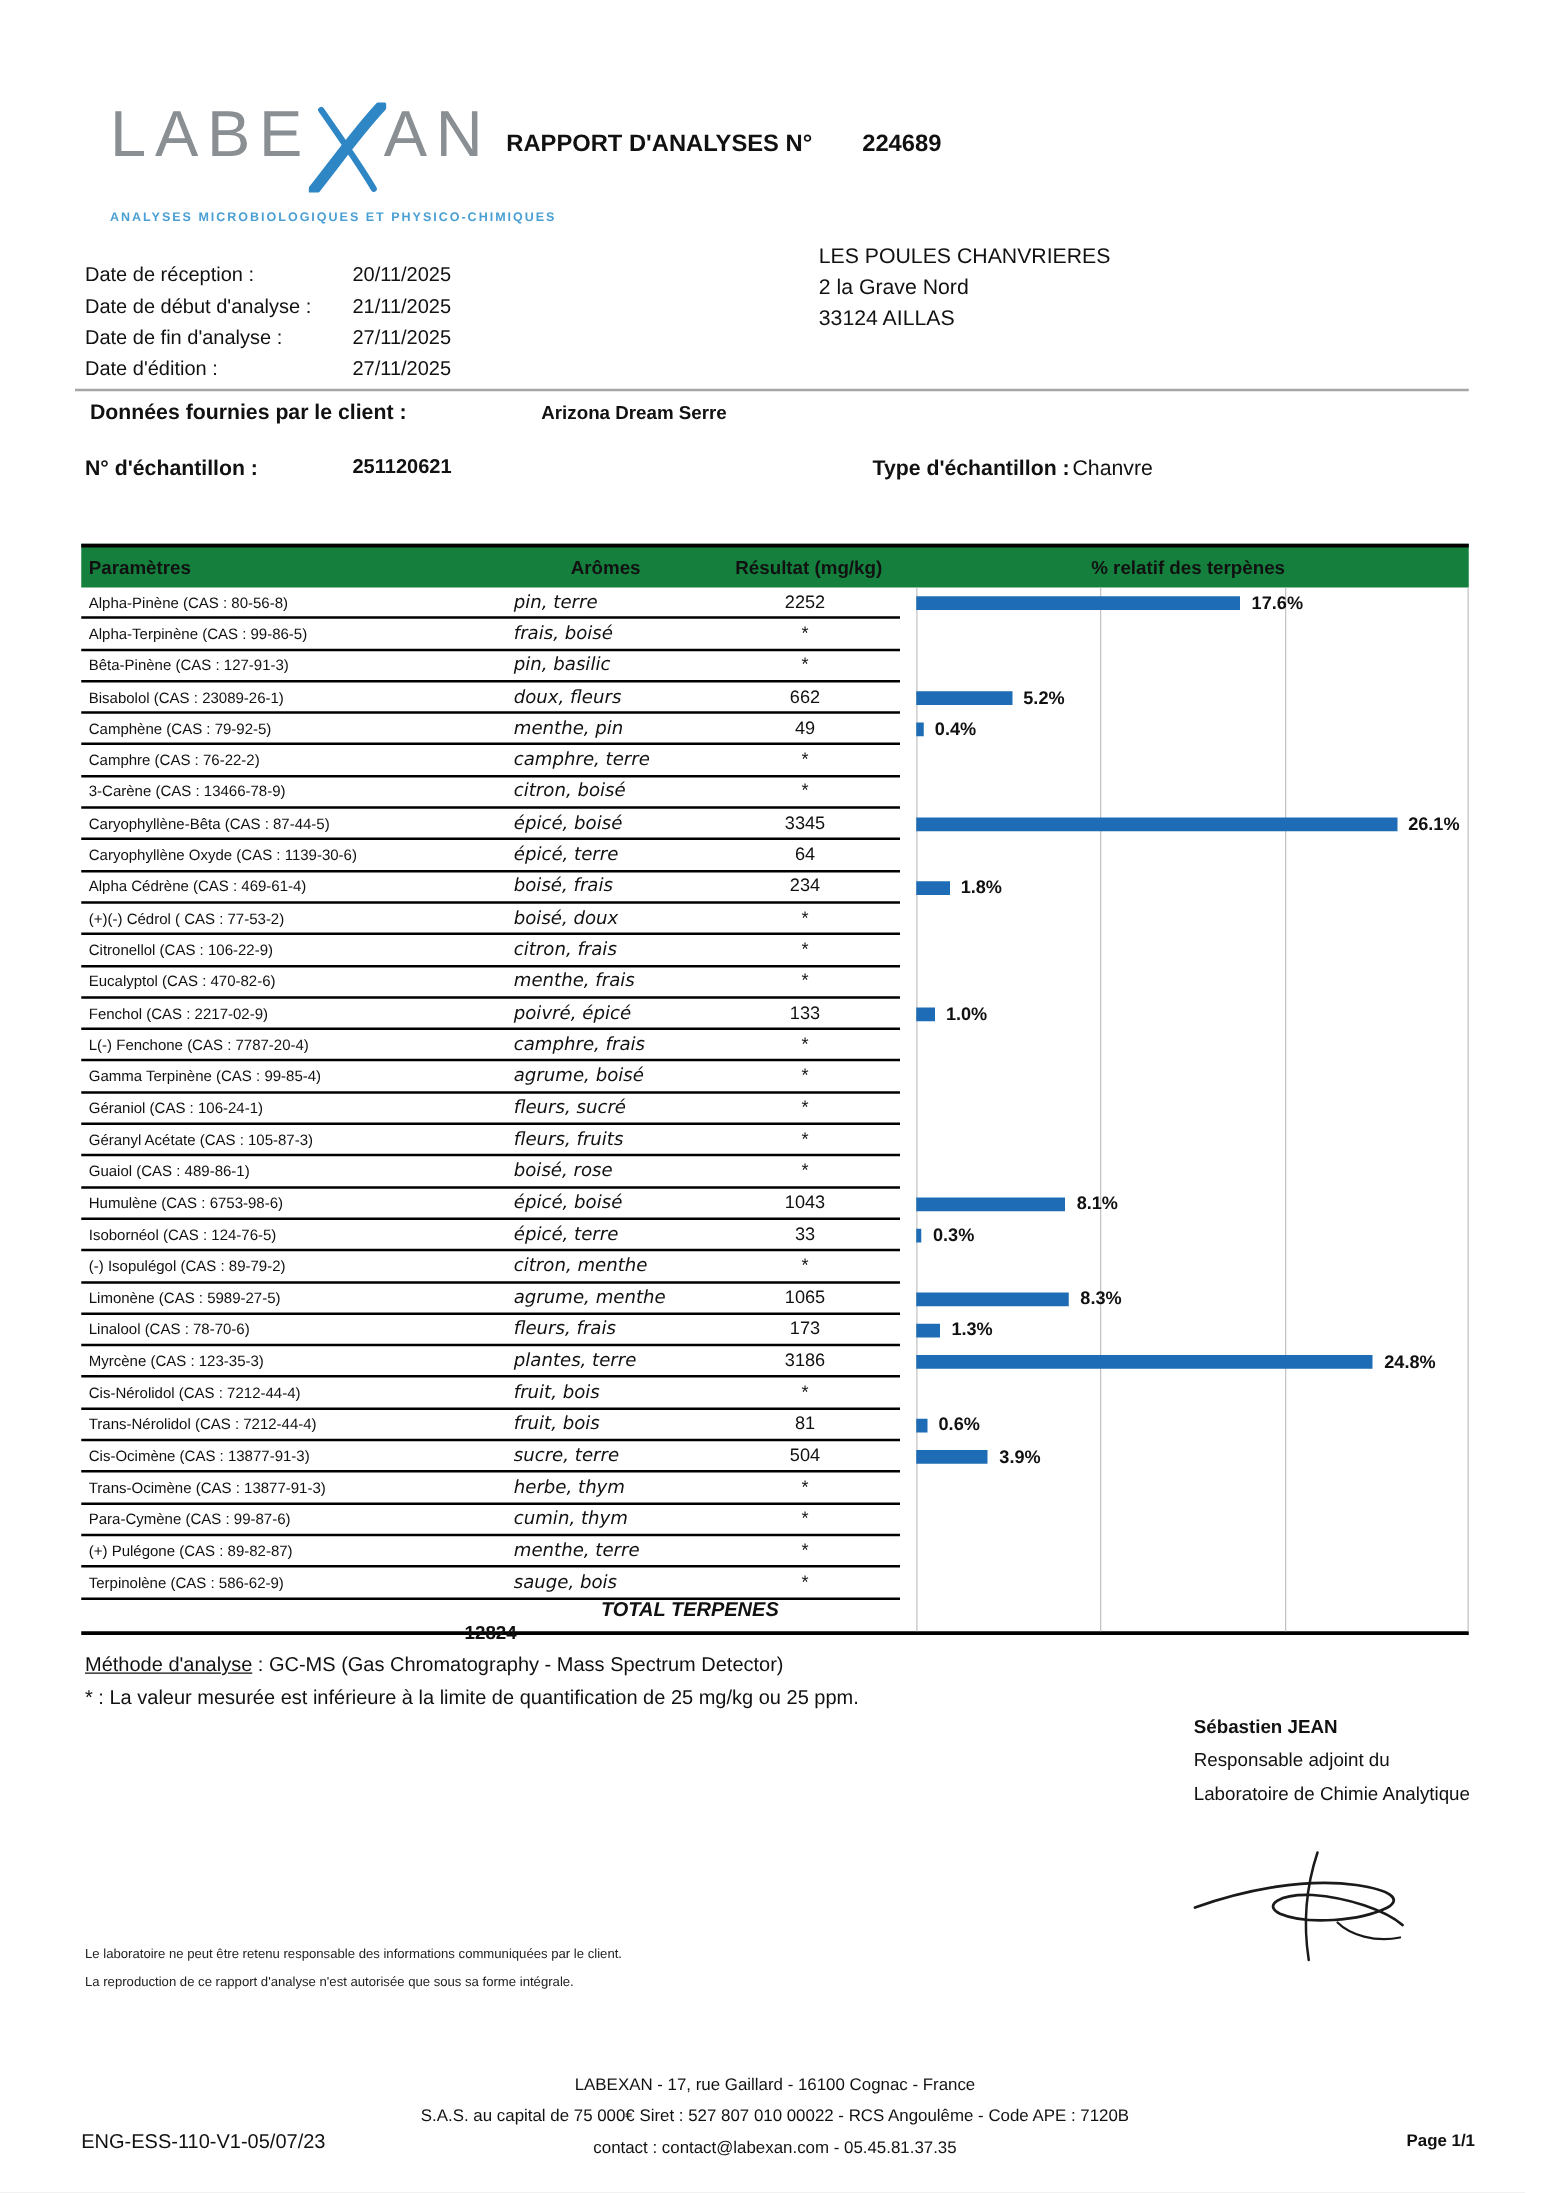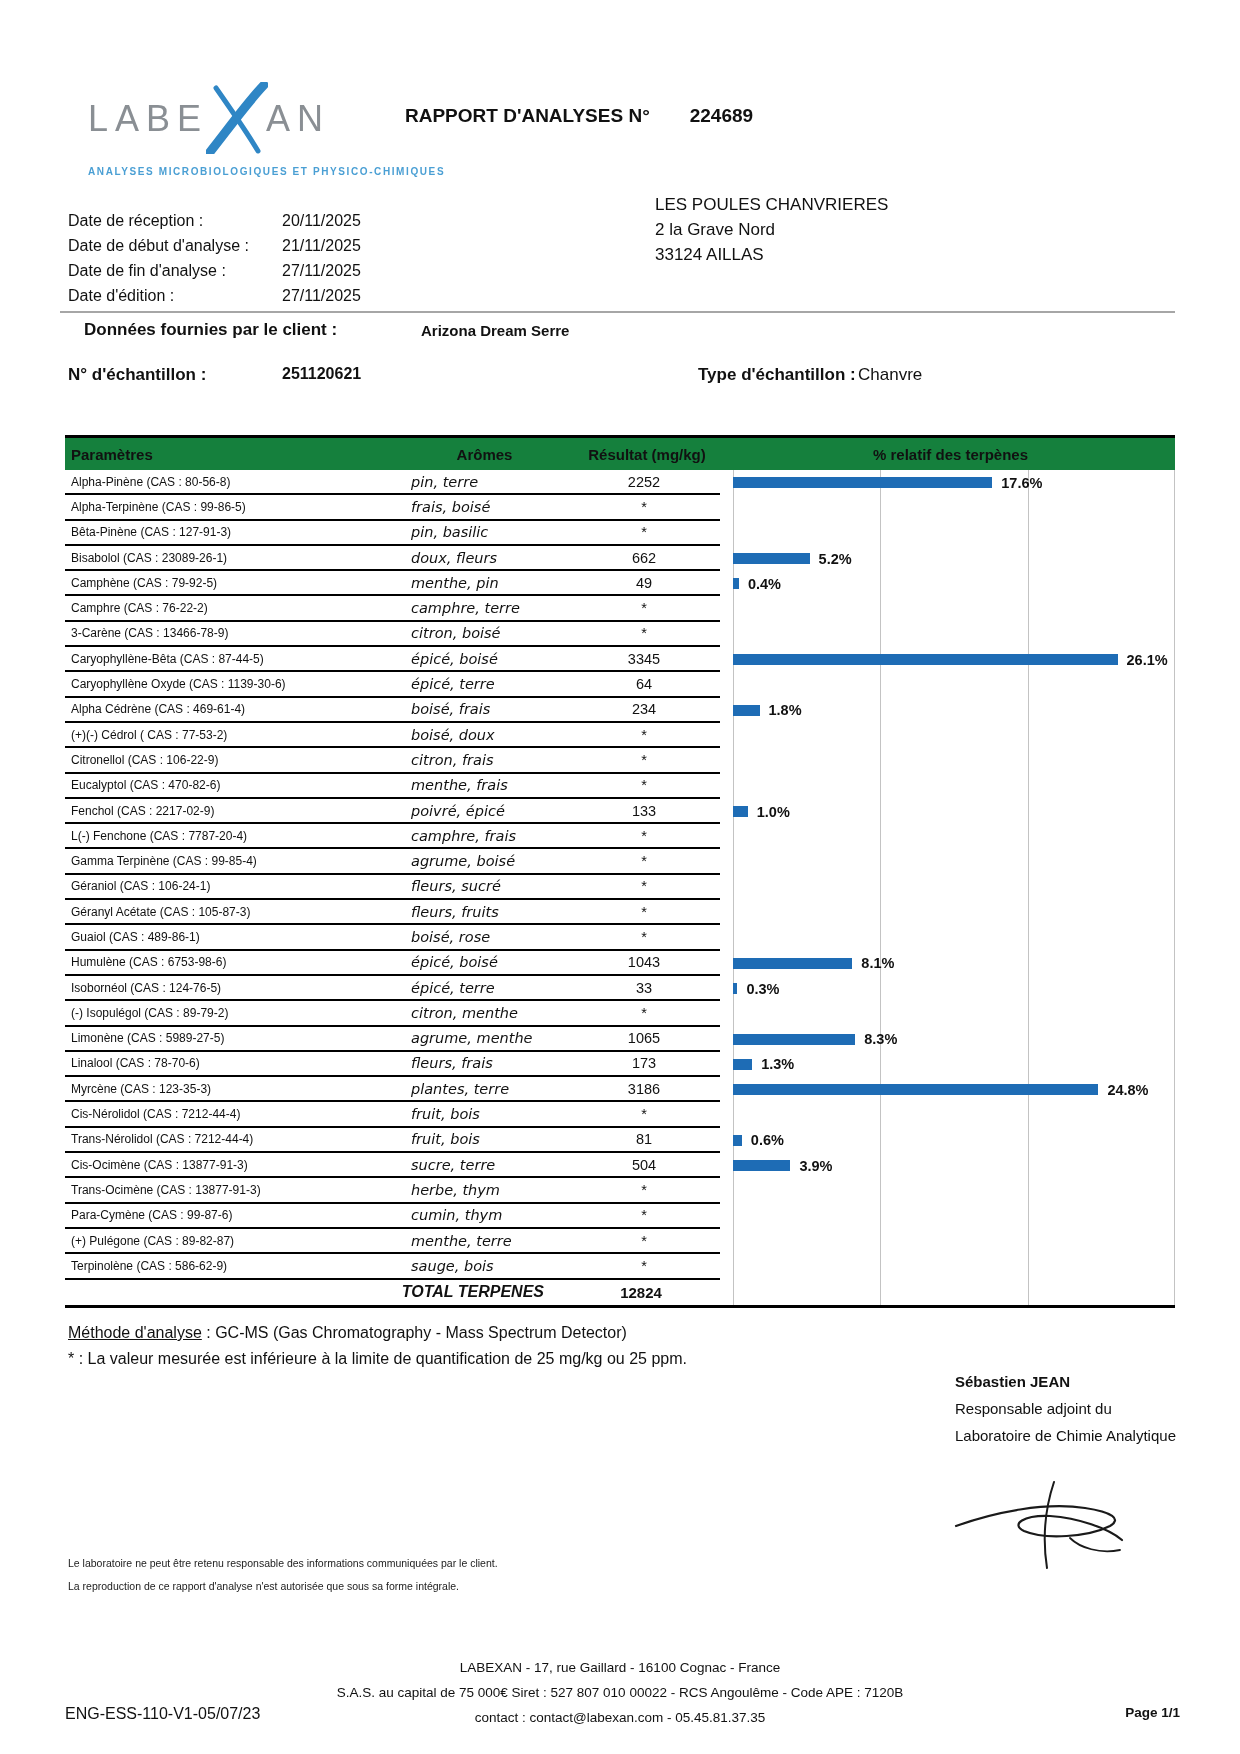--- a/index.html
+++ b/index.html
@@ -1,34 +1,34 @@
 <!DOCTYPE html>
 <html><head>
 <meta charset="utf-8">
 <style>
   html,body{margin:0;padding:0;background:#e8e8e8;}
   .page{position:relative;width:1240px;height:1754px;background:#ffffff;margin:0 auto;
         font-family:"Liberation Sans",sans-serif;color:#111;overflow:hidden;}
 
   
   .logo{position:absolute;left:88px;top:82px;width:300px;}
-  .logo-word{display:flex;align-items:center;color:#8a8f94;font-size:36px;letter-spacing:7px;line-height:1;}
+  .logo-word{display:flex;align-items:flex-start;color:#8a8f94;font-size:52px;letter-spacing:7px;line-height:1;}
   .logo-x{margin:0 -2px -4px -2px;}
   .logo-sub{margin-top:10px;font-size:10px;letter-spacing:1.6px;color:#4a9fd4;font-weight:bold;white-space:nowrap;}
 
   
   .title-row{position:absolute;left:405px;top:105px;font-size:19px;font-weight:bold;display:flex;gap:40px;}
 
   
   .client-block{position:absolute;left:655px;top:192px;font-size:17px;line-height:25px;}
   .dates-block{position:absolute;left:68px;top:208px;font-size:16px;line-height:25px;}
   .date-row{display:flex;}
   .date-label{width:214px;}
   .divider{position:absolute;left:60px;top:311px;width:1115px;border-top:2px solid #a6a6a6;}
-  .donnees-row{position:absolute;left:84px;top:320px;display:flex;font-size:17px;}
+  .donnees-row{position:absolute;left:72px;top:320px;display:flex;font-size:17px;gap:24px;}
   .donnees-label{font-weight:bold;width:337px;}
   .donnees-value{font-weight:bold;font-size:15px;padding-top:2px;}
   .sample-row{position:absolute;left:68px;top:365px;width:1107px;font-size:17px;}
   .sample-label,.sample-type-label{font-weight:bold;}
   .sample-value{position:absolute;left:214px;top:0;font-weight:bold;font-size:16px;}
   .sample-type-label{position:absolute;left:630px;top:0;}
   .sample-type-value{position:absolute;left:790px;top:0;}
 
   
   .report-table{position:absolute;left:65px;top:435px;width:1110px;}
@@ -43,21 +43,21 @@
   .gridline{position:absolute;top:0;bottom:0;width:1px;background:#c3c3c3;}
   .trow{display:flex;height:25.3px;position:relative;}
   .row-left{width:655px;display:flex;align-items:center;border-bottom:2px solid #000;box-sizing:border-box;}
   .cell-param{width:330px;padding-left:6px;font-size:12px;white-space:nowrap;}
   .cell-arome{width:167px;padding-left:10px;font-size:14.5px;font-style:italic;
               font-family:cursive, "DejaVu Sans", sans-serif;white-space:nowrap;box-sizing:border-box;}
   .cell-result{flex:1;text-align:center;font-size:14.5px;}
   .row-chart{flex:1;margin-left:13px;display:flex;align-items:center;}
   .bar{height:11px;}
   .bar-label{font-weight:bold;font-size:14.5px;margin-left:9px;white-space:nowrap;}
-  .trow-total .row-left{border-bottom:none;}
+  .trow-total .row-left{border-bottom:none;flex-direction:column;}
   .total-label{width:497px;text-align:right;padding-right:18px;font-weight:bold;font-style:italic;font-size:16px;box-sizing:border-box;}
   .total-value{flex:1;text-align:center;font-weight:bold;font-size:15px;}
 
   
   .method-block{position:absolute;left:68px;top:1320px;font-size:16px;line-height:26px;}
   .method-underline{text-decoration:underline;text-align:right;}
   .signatory{position:absolute;left:955px;top:1368px;font-size:15px;line-height:27px;}
   .signatory-name{font-weight:bold;}
   .signature{position:absolute;left:950px;top:1478px;}
   .disclaimers{position:absolute;left:68px;top:1552px;font-size:10.5px;line-height:23px;color:#222;}

